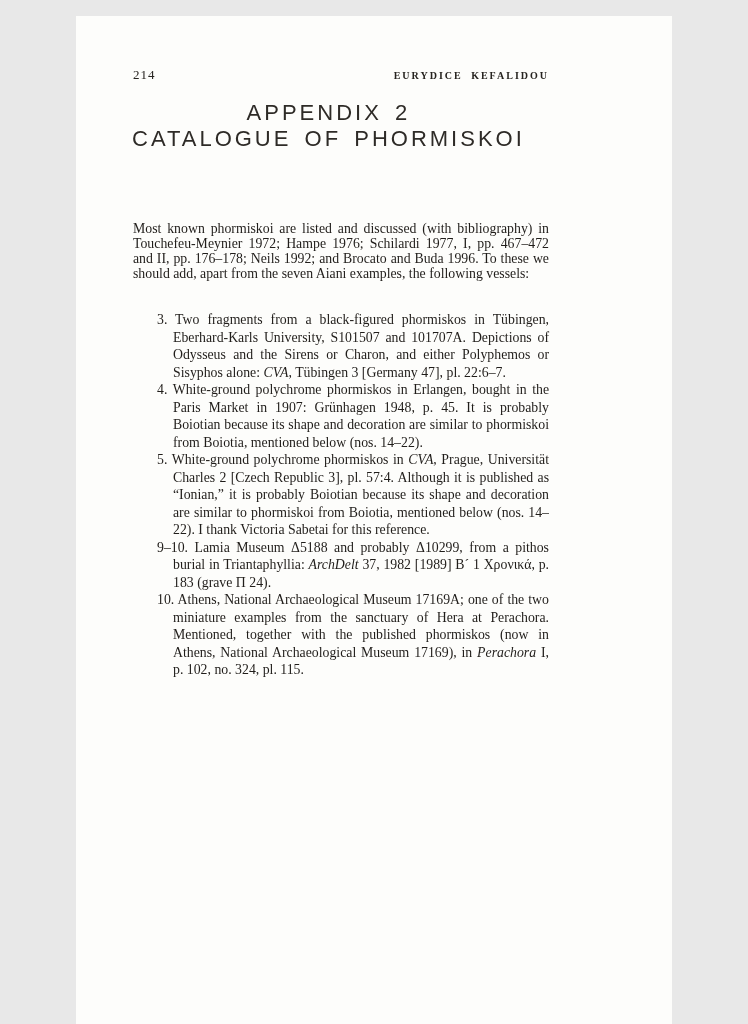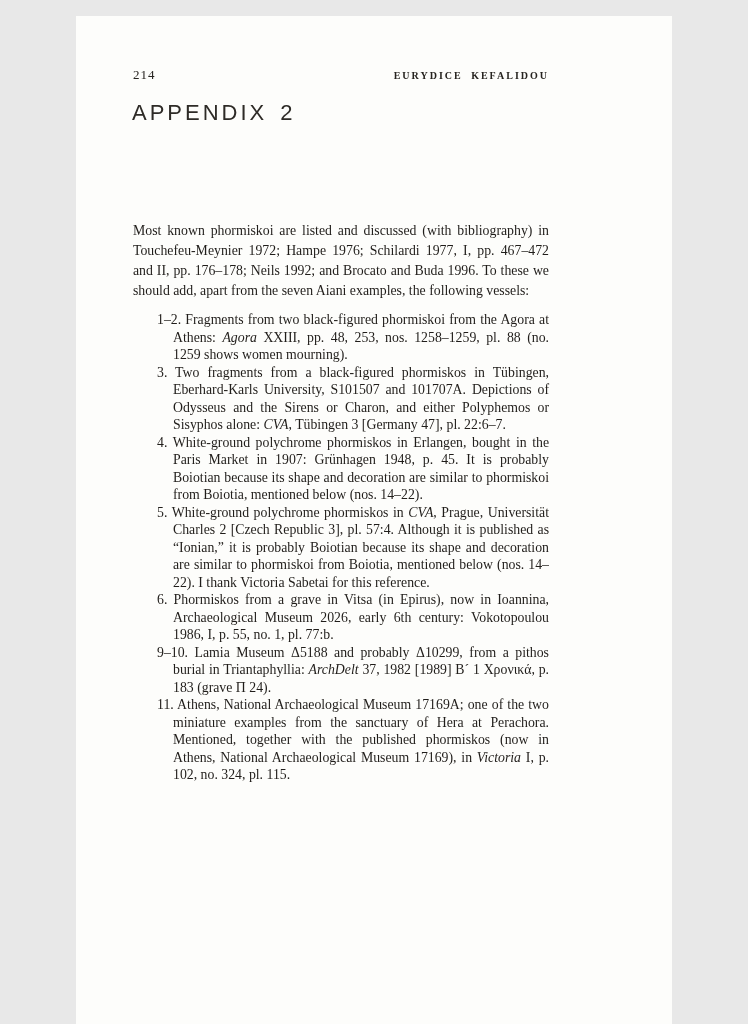--- a/index.html
+++ b/index.html
@@ -57,21 +57,21 @@
   }
   .title span { display: block; }
   
   .intro {
     position: absolute;
     top: 205px;
     left: 57px;
     width: 416px;
     margin: 0;
     font-size: 13.8px;
-    line-height: 20px;
+    line-height: 15px;
     text-align: justify;
     color: #201d1a;
   }
   
   .catalogue {
     position: absolute;
     top: 295px;
     left: 57px;
     width: 416px;
     font-size: 13.8px;
@@ -90,27 +90,26 @@
 
 <div class="page">
 
   <div class="header">
     <span class="pagenum">214</span>
     <span class="runhead">EURYDICE KEFALIDOU</span>
   </div>
 
   <h1 class="title">
     <span>APPENDIX 2</span>
+    <span>CATALOGUE OF PHORMISKOI</span>
   </h1>
 
   <p class="intro">Most known phormiskoi are listed and discussed (with bibliography) in Touchefeu-Meynier 1972; Hampe 1976; Schilardi 1977, I, pp. 467–472 and II, pp. 176–178; Neils 1992; and Brocato and Buda 1996. To these we should add, apart from the seven Aiani examples, the following vessels:</p>
 
   <div class="catalogue">
-      <div class="catalogue-item"><span class="entry-label">1–2.</span> <span class="entry-body">Fragments from two black-figured phormiskoi from the Agora at Athens: <i>Agora</i> XXIII, pp. 48, 253, nos. 1258–1259, pl. 88 (no. 1259 shows women mourning).</span></div>
       <div class="catalogue-item"><span class="entry-label">3.</span> <span class="entry-body">Two fragments from a black-figured phormiskos in Tübingen, Eberhard-Karls University, S101507 and 101707A. Depictions of Odysseus and the Sirens or Charon, and either Polyphemos or Sisyphos alone: <i>CVA</i>, Tübingen 3 [Germany 47], pl. 22:6–7.</span></div>
       <div class="catalogue-item"><span class="entry-label">4.</span> <span class="entry-body">White-ground polychrome phormiskos in Erlangen, bought in the Paris Market in 1907: Grünhagen 1948, p. 45. It is probably Boiotian because its shape and decoration are similar to phormiskoi from Boiotia, mentioned below (nos. 14–22).</span></div>
       <div class="catalogue-item"><span class="entry-label">5.</span> <span class="entry-body">White-ground polychrome phormiskos in <i>CVA</i>, Prague, Universität Charles 2 [Czech Republic 3], pl. 57:4. Although it is published as “Ionian,” it is probably Boiotian because its shape and decoration are similar to phormiskoi from Boiotia, mentioned below (nos. 14–22). I thank Victoria Sabetai for this reference.</span></div>
-      <div class="catalogue-item"><span class="entry-label">6.</span> <span class="entry-body">Phormiskos from a grave in Vitsa (in Epirus), now in Ioannina, Archaeological Museum 2026, early 6th century: Vokotopoulou 1986, I, p. 55, no. 1, pl. 77:b.</span></div>
       <div class="catalogue-item"><span class="entry-label">9–10.</span> <span class="entry-body">Lamia Museum Δ5188 and probably Δ10299, from a pithos burial in Triantaphyllia: <i>ArchDelt</i> 37, 1982 [1989] Β´ 1 Χρονικά, p. 183 (grave Π 24).</span></div>
-      <div class="catalogue-item"><span class="entry-label">11.</span> <span class="entry-body">Athens, National Archaeological Museum 17169A; one of the two miniature examples from the sanctuary of Hera at Perachora. Mentioned, together with the published phormiskos (now in Athens, National Archaeological Museum 17169), in <i>Victoria</i> I, p. 102, no. 324, pl. 115.</span></div>
+      <div class="catalogue-item"><span class="entry-label">10.</span> <span class="entry-body">Athens, National Archaeological Museum 17169A; one of the two miniature examples from the sanctuary of Hera at Perachora. Mentioned, together with the published phormiskos (now in Athens, National Archaeological Museum 17169), in <i>Perachora</i> I, p. 102, no. 324, pl. 115.</span></div>
     </div>
 
 </div>
 
 </body></html>

